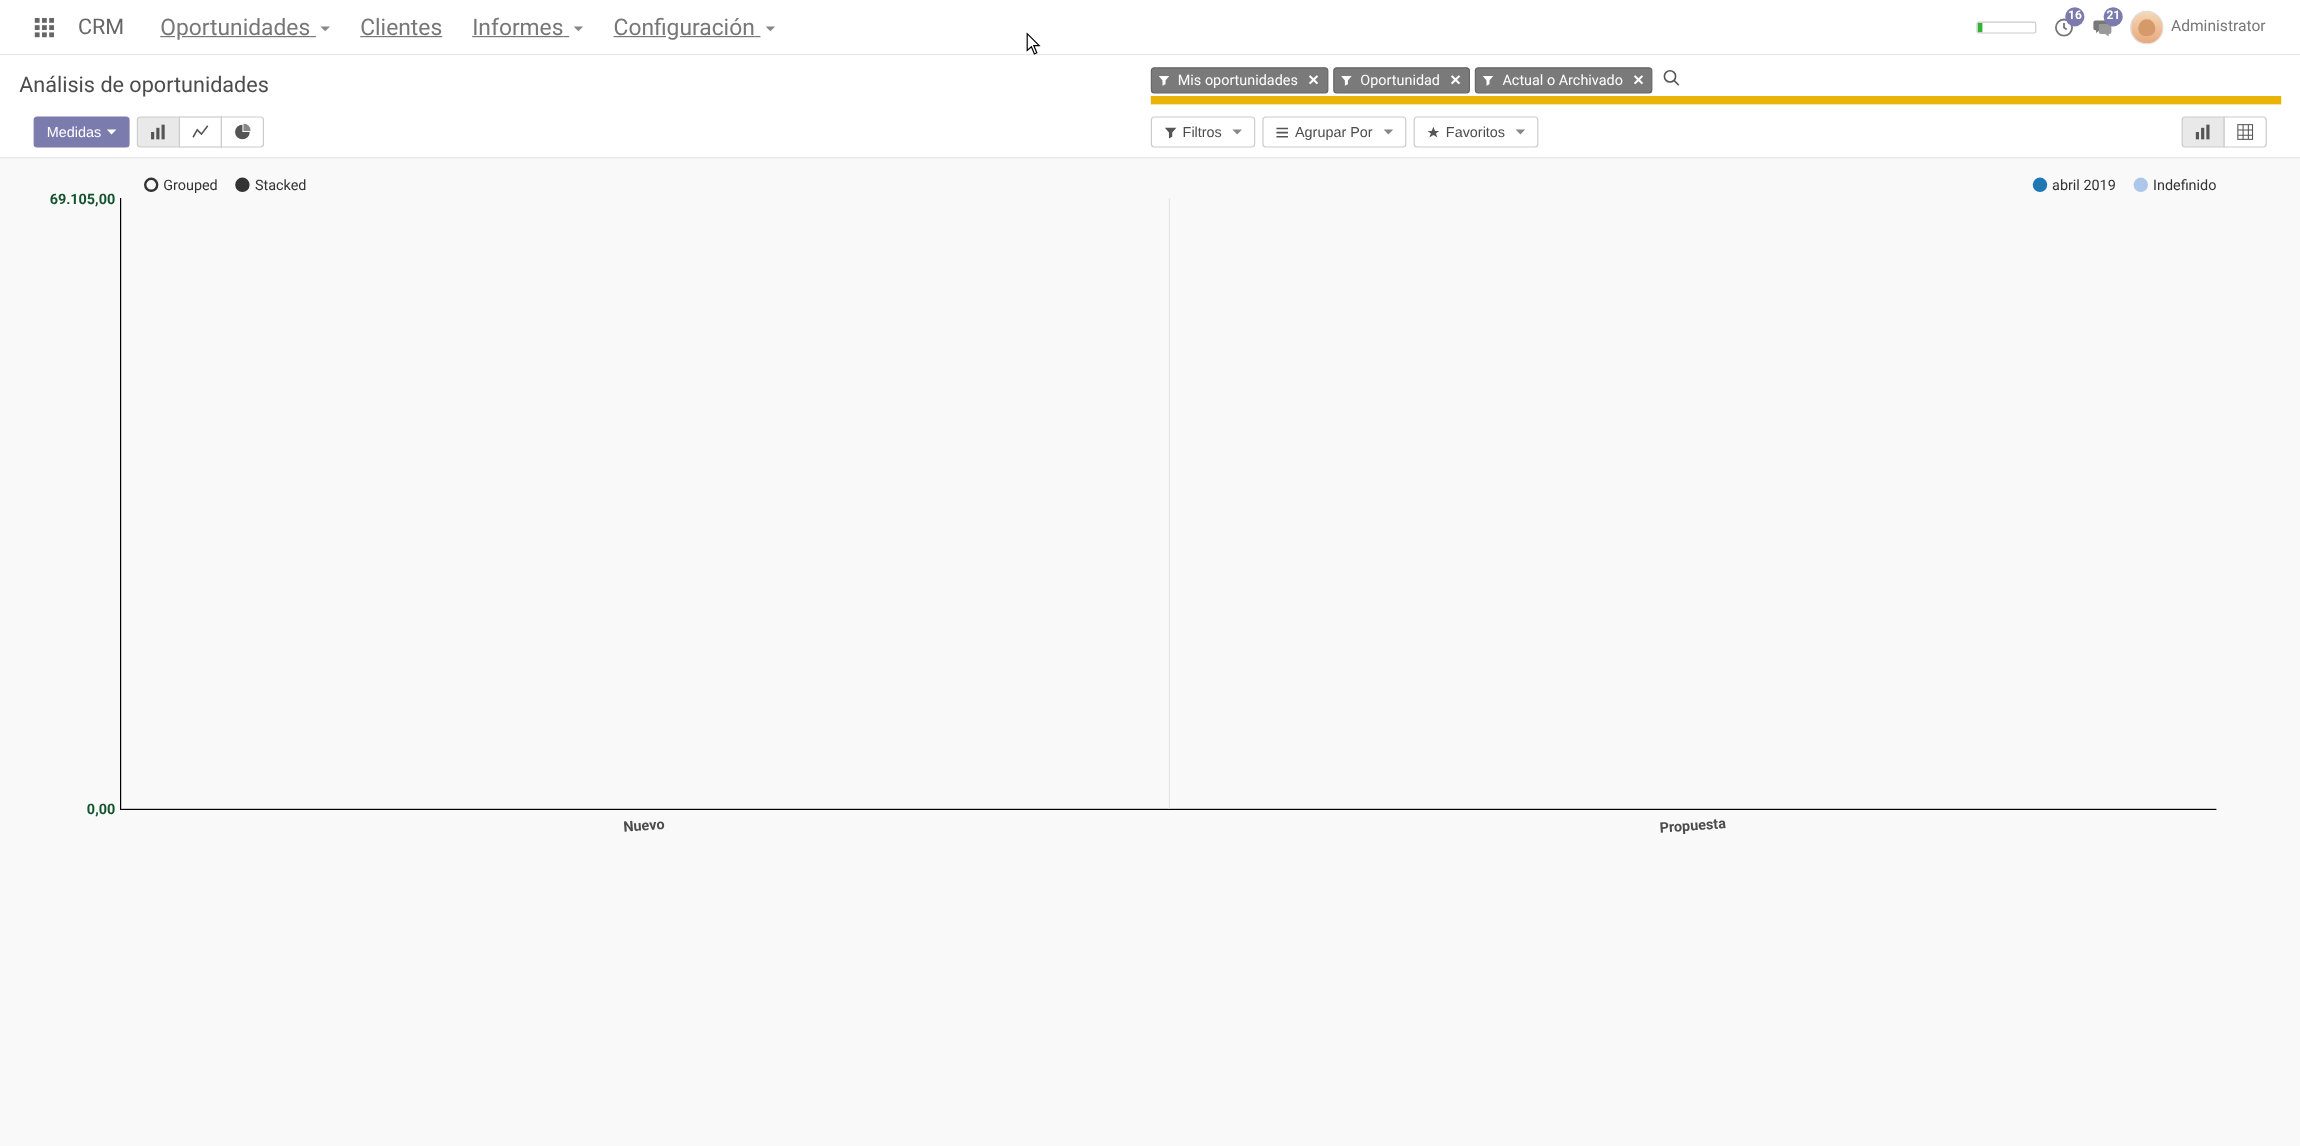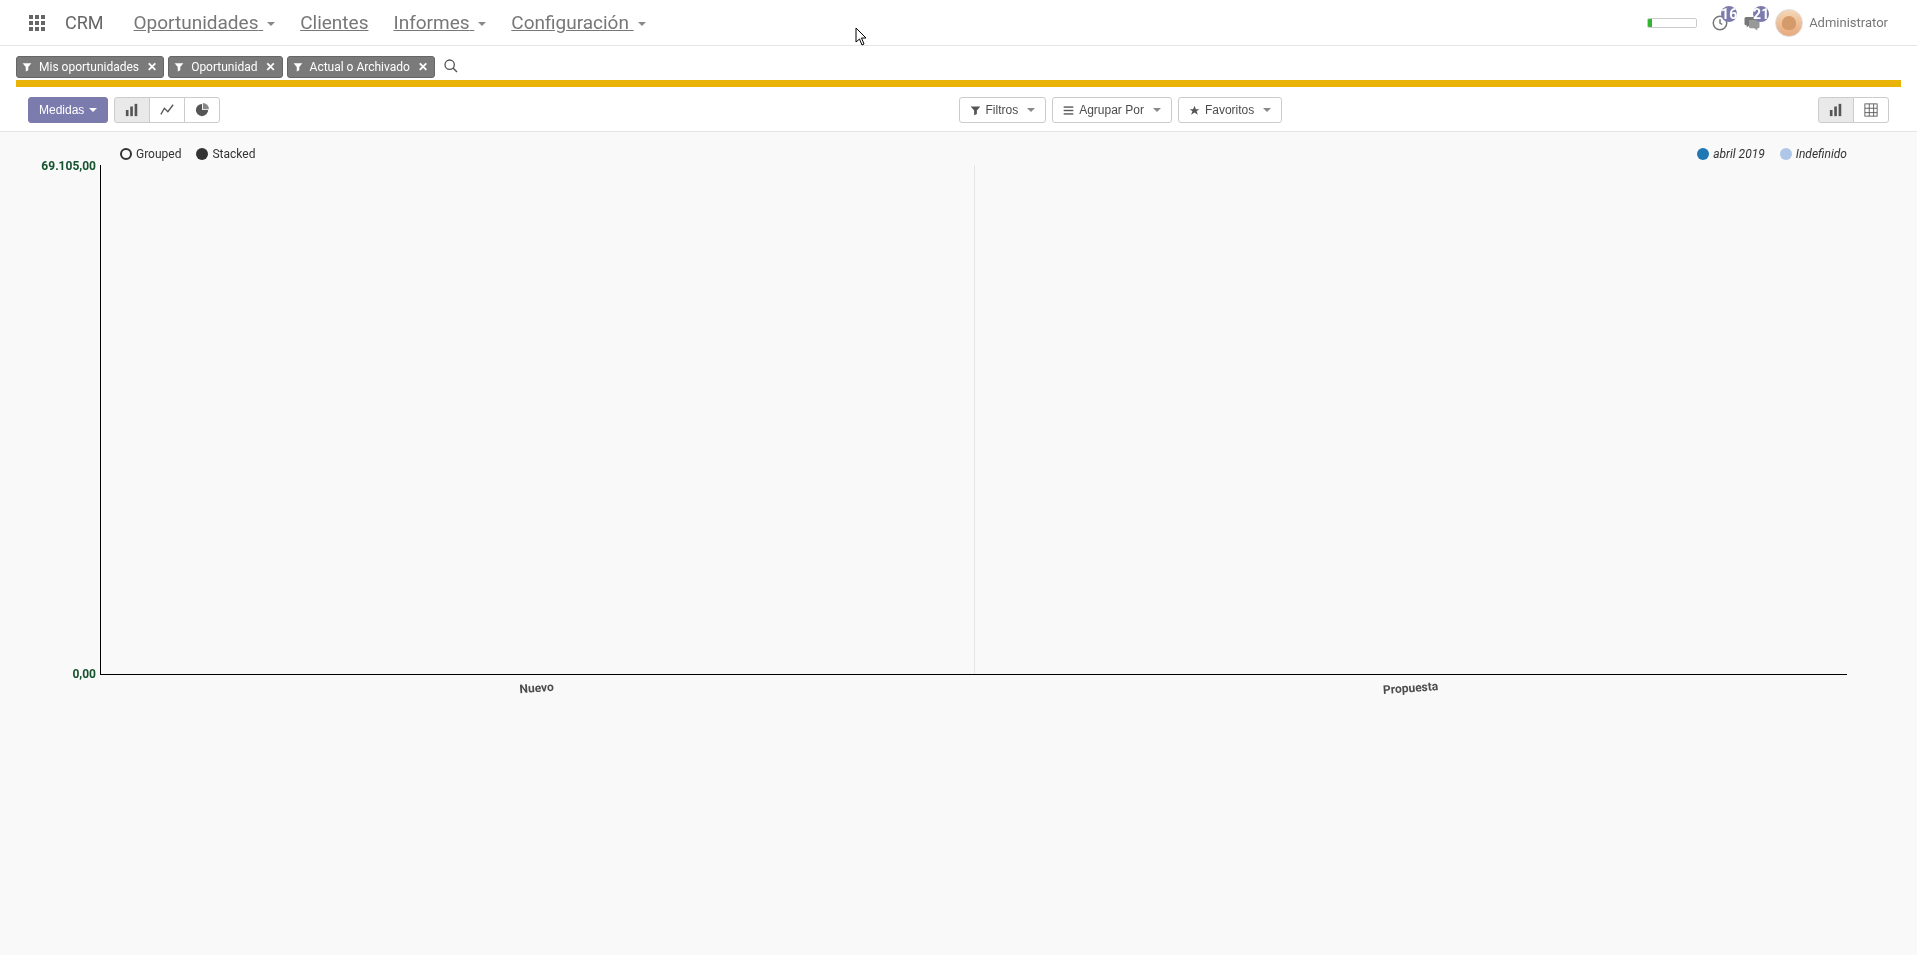--- a/index.html
+++ b/index.html
@@ -47,21 +47,21 @@
   vertical-align: middle;
 }
 .navbar-right { margin-left: auto; display: flex; align-items: center; gap: 14px; }
 .progress-mini { width: 50px; height: 10px; border: 1px solid #ccc; border-radius: 2px; overflow: hidden; }
 .progress-mini-fill { width: 8%; height: 100%; background: #33b533; }
 .icon-wrap { position: relative; cursor: pointer; }
 .icon-svg { width: 18px; height: 18px; display: block; }
 .badge {
   position: absolute; top: -8px; right: -8px;
   background: #7c7bad; color: #fff;
-  border-radius: 50%; font-size: 14px;
+  border-radius: 50%; font-size: 10px;
   width: 16px; height: 16px;
   display: flex; align-items: center; justify-content: center;
   font-weight: bold;
 }
 .avatar { width: 28px; height: 28px; border-radius: 50%; background: linear-gradient(#f5d7b5, #e8a87c); margin-right: 6px; border: 1px solid #ddd; display: flex; align-items: center; justify-content: center;}
 .avatar::after { content: ""; width: 14px; height: 14px; border-radius: 50% 50% 40% 40%; background: #d49a6a; }
 .user-label { color: #777; }
 
 .control-panel { background: #fff; padding: 10px 16px 0; border-bottom: 1px solid #e5e5e5; }
 .cp-top { display: flex; align-items: center; }
@@ -99,21 +99,21 @@
 .btn-group { display: inline-flex; }
 .btn-group .btn { border-radius: 0; margin-left: -1px; }
 .btn-group .btn:first-child { border-radius: 3px 0 0 3px; margin-left: 0; }
 .btn-group .btn:last-child { border-radius: 0 3px 3px 0; }
 .btn.active-view { background: #e9e9e9; }
 .view-switch { margin-left: auto; }
 
 .chart-area { padding: 15px 20px 30px; }
 .chart-legend-top { display: flex; align-items: center; font-size: 12px; color: #333; }
 .lg-left { display: flex; gap: 15px; padding-left: 100px; }
-.lg-right { margin-left: auto; display: flex; gap: 15px; padding-right: 50px; font-style: italic; }
+.lg-right { margin-left: auto; display: flex; gap: 15px; padding-right: 50px; }
 .lg-item { display: flex; align-items: center; gap: 4px; cursor: pointer; }
 .lg-swatch { width: 12px; height: 12px; border-radius: 50%; }
 .lg-outline { border: 2px solid #333; }
 
 .chart-body { position: relative; height: 540px; margin-top: 4px; }
 .y-axis { position: absolute; left: 0; top: 0; bottom: 30px; width: 80px; text-align: right; font-size: 12px; font-weight: bold; color: #14532d;}
 .y-tick-top { position: absolute; top: -6px; right: 4px; }
 .y-tick-bot { position: absolute; bottom: -6px; right: 4px; }
 .plot { position: absolute; left: 80px; right: 50px; top: 0; bottom: 30px; border-left: 1px solid #000; border-bottom: 1px solid #000; display: flex; }
 .grid-line { position: absolute; top: 0; bottom: 0; width: 1px; background: #e5e5e5; }
@@ -167,20 +167,21 @@
     </div>
     <div style="display:flex;align-items:center;cursor:pointer">
       <div class="avatar"></div>
       <span class="user-label">Administrator</span>
     </div>
   </div>
 </div>
 
 <div class="control-panel">
   <div class="cp-top">
+    <div class="breadcrumb">Análisis de oportunidades</div>
     <div class="search-area">
       <span class="facet">
         <span class="facet-icon">
             <svg width="10" height="10" viewBox="0 0 16 16" fill="#fff">
               <path d="M1 2h14l-5 6v5l-4 2v-7z"></path>
             </svg>
           </span>
         <span class="facet-label">Mis oportunidades</span>
         <span class="facet-remove">✕</span>
       </span>

